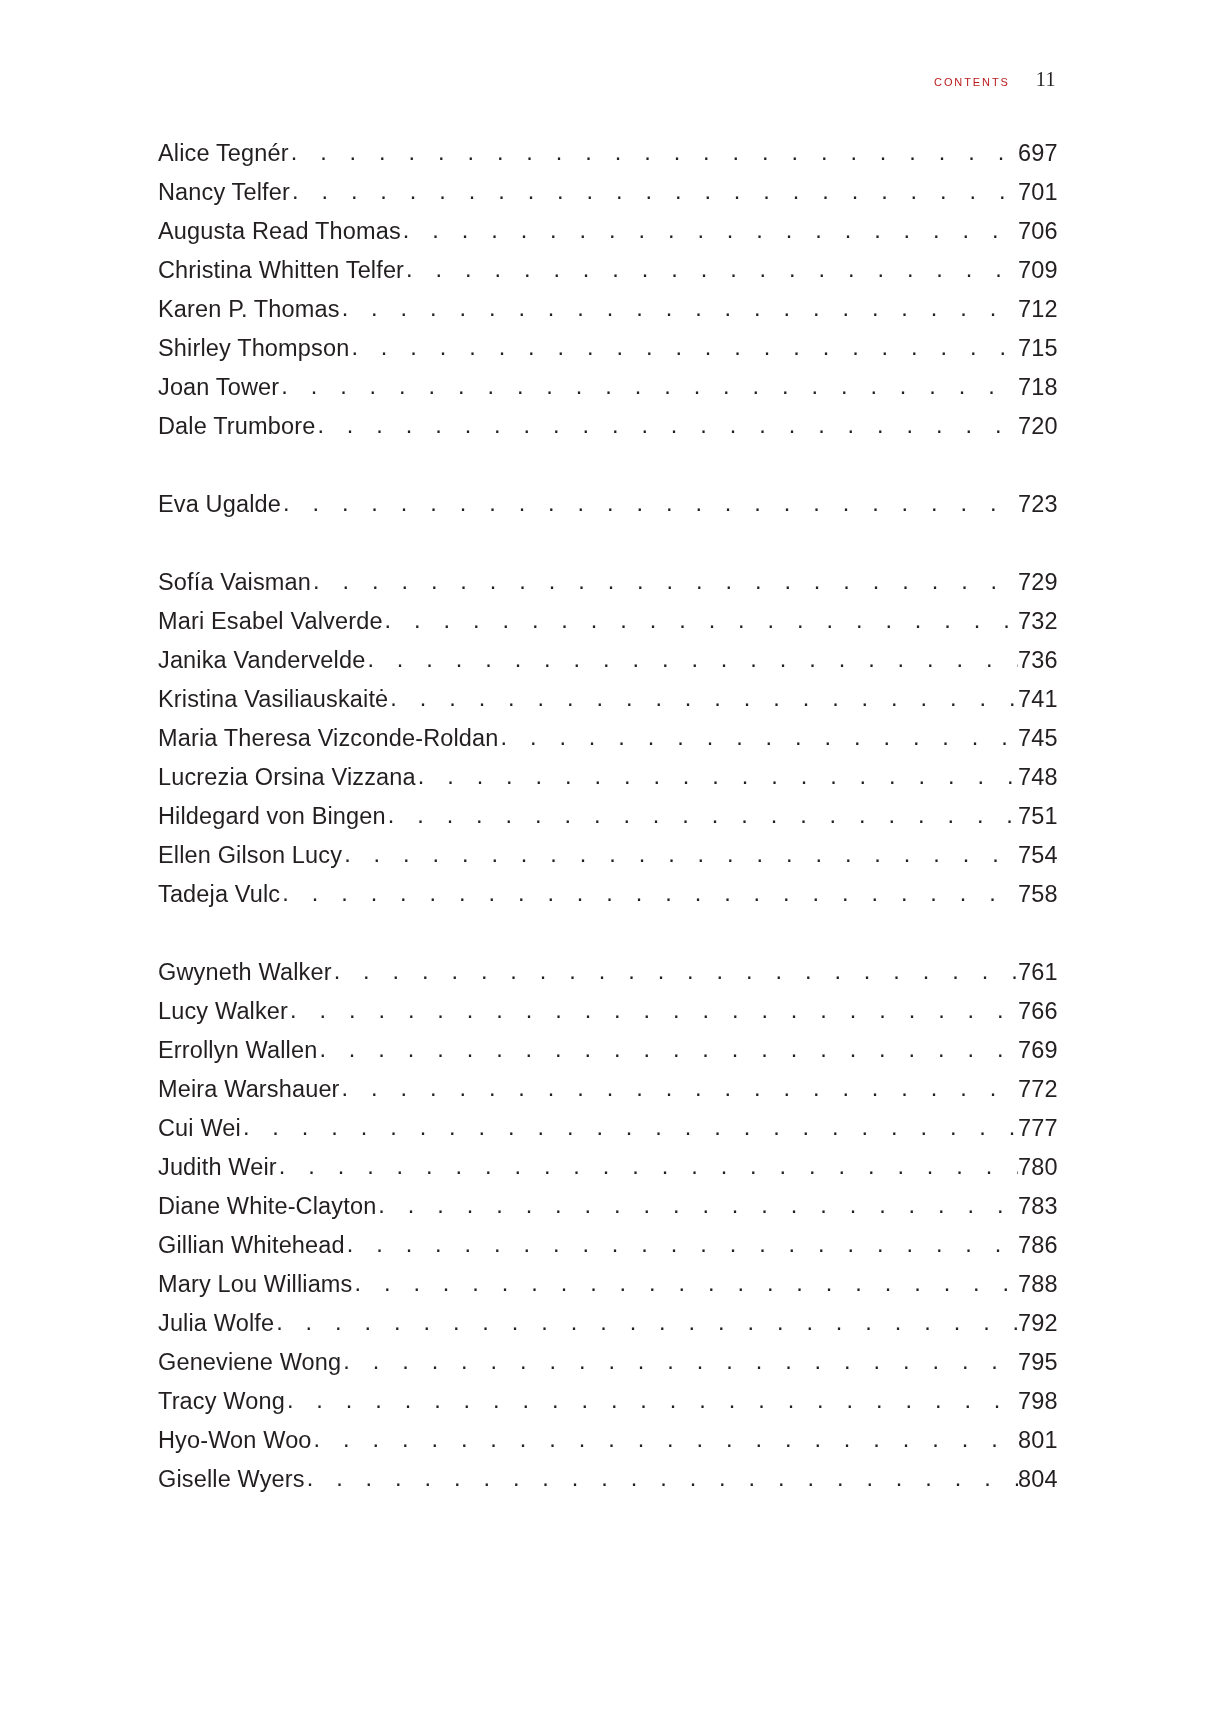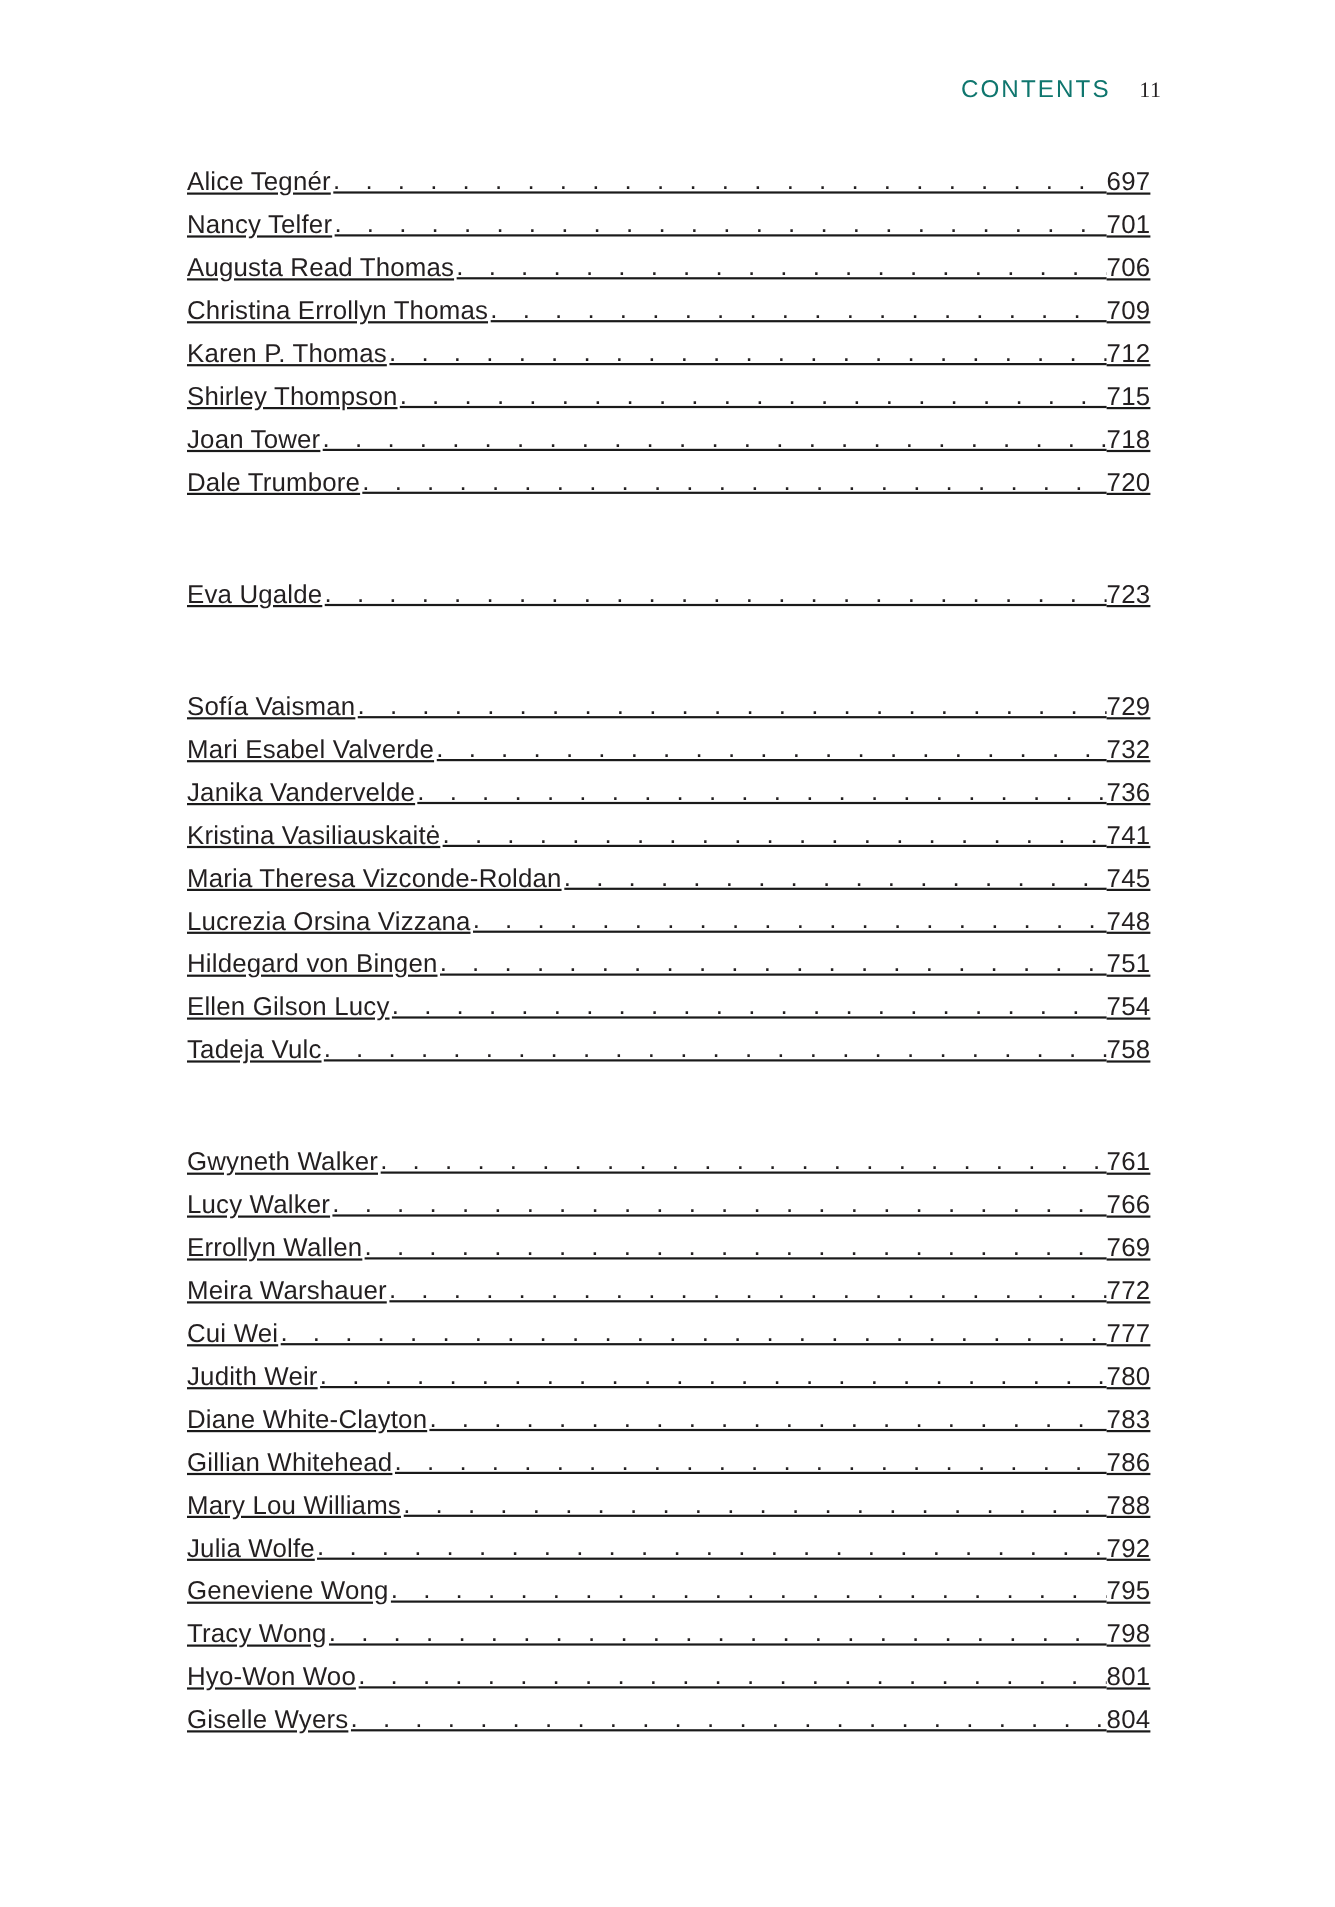--- a/index.html
+++ b/index.html
@@ -28,44 +28,43 @@
     position: absolute;
     top: 68px;
     right: 158px;
     display: flex;
     align-items: baseline;
     justify-content: flex-end;
     gap: 26px;
     font-family: "Liberation Sans", sans-serif;
   }
   .running-head .rh-label {
-    font-size: 22px;
+    font-size: 11px;
     letter-spacing: 1.9px;
     font-weight: 400;
-    color: #0f766e;
+    color: #b91c1c;
   }
   .running-head .rh-folio {
     font-family: "Liberation Serif", serif;
     font-size: 20px;
     color: #231f20;
     letter-spacing: 0.5px;
   }
 
   
   .toc {
     position: absolute;
     left: 158px;
     top: 140px;
     width: 912px;
   }
 
   .toc-group {
-    margin: 12px;
+    margin: 0;
     padding: 0;
-    text-decoration: underline;
   }
   .group-gap {
     height: 39px;
   }
 
   .toc-entry {
     display: flex;
     align-items: baseline;
     width: 100%;
     height: 39px;
@@ -128,21 +127,21 @@
           <span class="entry-name">Nancy Telfer</span>
           <span class="leader"></span>
           <span class="entry-page">701</span>
         </div>
         <div class="toc-entry">
           <span class="entry-name">Augusta Read Thomas</span>
           <span class="leader"></span>
           <span class="entry-page">706</span>
         </div>
         <div class="toc-entry">
-          <span class="entry-name">Christina Errollyn Thomas</span>
+          <span class="entry-name">Christina Whitten Telfer</span>
           <span class="leader"></span>
           <span class="entry-page">709</span>
         </div>
         <div class="toc-entry">
           <span class="entry-name">Karen P. Thomas</span>
           <span class="leader"></span>
           <span class="entry-page">712</span>
         </div>
         <div class="toc-entry">
           <span class="entry-name">Shirley Thompson</span>

